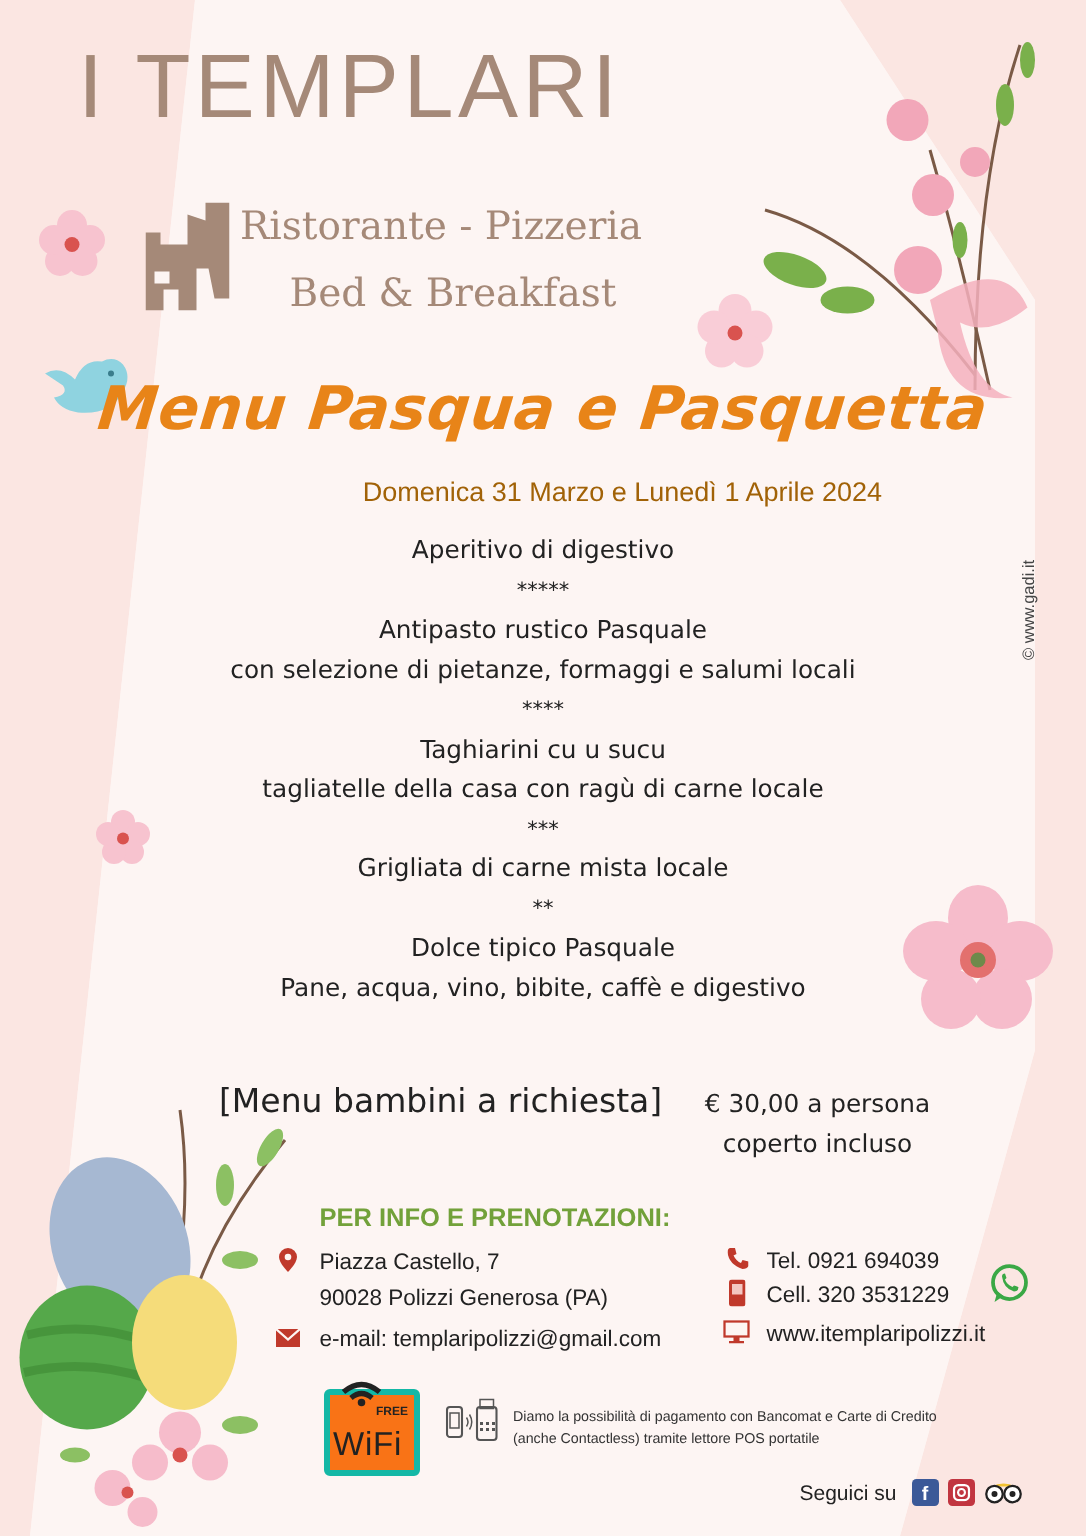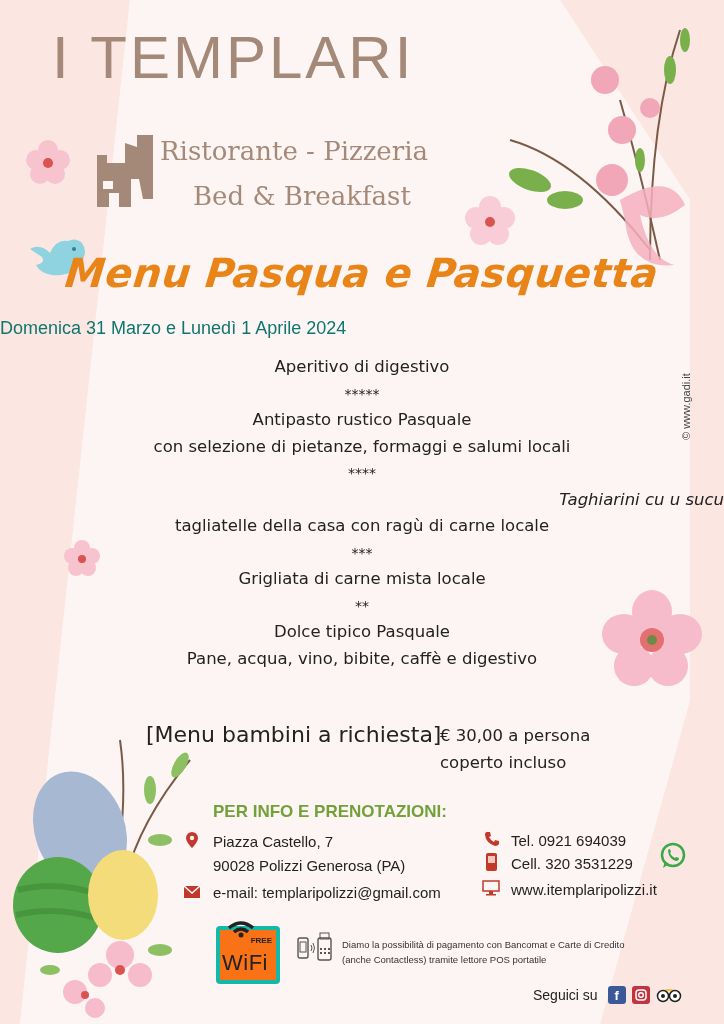--- a/index.html
+++ b/index.html
@@ -4,26 +4,26 @@
 <style>
   html,body{margin:0;padding:0;}
   body{width:724px;height:1024px;position:relative;overflow:hidden;background:#fdf3f1;font-family:"Liberation Sans",sans-serif;}
   .bg-left{position:absolute;left:0;top:0;width:724px;height:1024px;background:#fbe6e2;clip-path:polygon(0 0,130px 0,20px 1024px,0 1024px);}
   .bg-right{position:absolute;left:0;top:0;width:724px;height:1024px;background:#fbe6e2;clip-path:polygon(560px 0,724px 0,724px 1024px,600px 1024px,690px 700px,690px 200px);}
   .bg-center{position:absolute;left:0;top:0;width:724px;height:1024px;background:#fdf5f3;clip-path:polygon(130px 0,560px 0,690px 200px,690px 700px,600px 1024px,20px 1024px);}
   .abs{position:absolute;}
   .title{left:52px;top:28px;font-family:"Liberation Sans",sans-serif;font-size:60px;color:#a58978;letter-spacing:3px;font-weight:normal;line-height:1;}
   .subtitle{left:160px;font-family:"DejaVu Serif",serif;font-size:26px;color:#a58978;line-height:1;text-align:center;}
   .menu-title{left:0;width:724px;top:250px;text-align:center;font-family:"DejaVu Sans",sans-serif;font-style:italic;font-weight:bold;font-size:40px;color:#e88418;transform:skewX(-6deg);letter-spacing:0.5px;}
-  .date{left:0;width:588px;top:318px;text-align:left;font-size:18px;color:#0f766e;}
+  .date{left:0;width:588px;top:318px;text-align:right;font-size:18px;color:#a16207;}
   .menu{left:0;width:724px;top:354px;text-align:center;font-family:"DejaVu Sans",sans-serif;font-size:16.5px;color:#222;line-height:26.5px;}
   .menu .stars{font-size:14px;line-height:26.5px;}
-  .menu .it{font-style:italic;text-align:right;}
+  .menu .it{}
   .kids{left:146px;top:722px;font-family:"DejaVu Sans",sans-serif;font-size:22px;color:#222;}
-  .price{left:440px;width:210px;top:722px;font-family:"DejaVu Sans",sans-serif;font-size:16.5px;color:#222;line-height:27px;}
+  .price{left:440px;width:210px;top:722px;text-align:center;font-family:"DejaVu Sans",sans-serif;font-size:16.5px;color:#222;line-height:27px;}
   .info-head{left:213px;top:802px;font-weight:bold;font-size:17px;color:#72a13a;}
   .info{font-size:15px;color:#222;}
   .wifi{left:216px;top:915px;width:56px;height:50px;border:4px solid #14b8a6;border-radius:4px;background:#f97316;margin-top:11px;}
   .pos-text{left:342px;top:937px;font-family:Liberation Sans, sans-serif;font-size:9.5px;color:#333;line-height:15px;}
   .follow{left:533px;top:986px;font-size:14px;color:#222;}
   .social{width:18px;height:18px;border-radius:3px;display:inline-flex;align-items:center;justify-content:center;color:#fff;font-weight:bold;font-size:13px;}
   .copyright{left:680px;top:440px;transform-origin:left top;transform:rotate(-90deg);font-size:11px;color:#444;white-space:nowrap;}
 </style>
 </head>
 <body>

